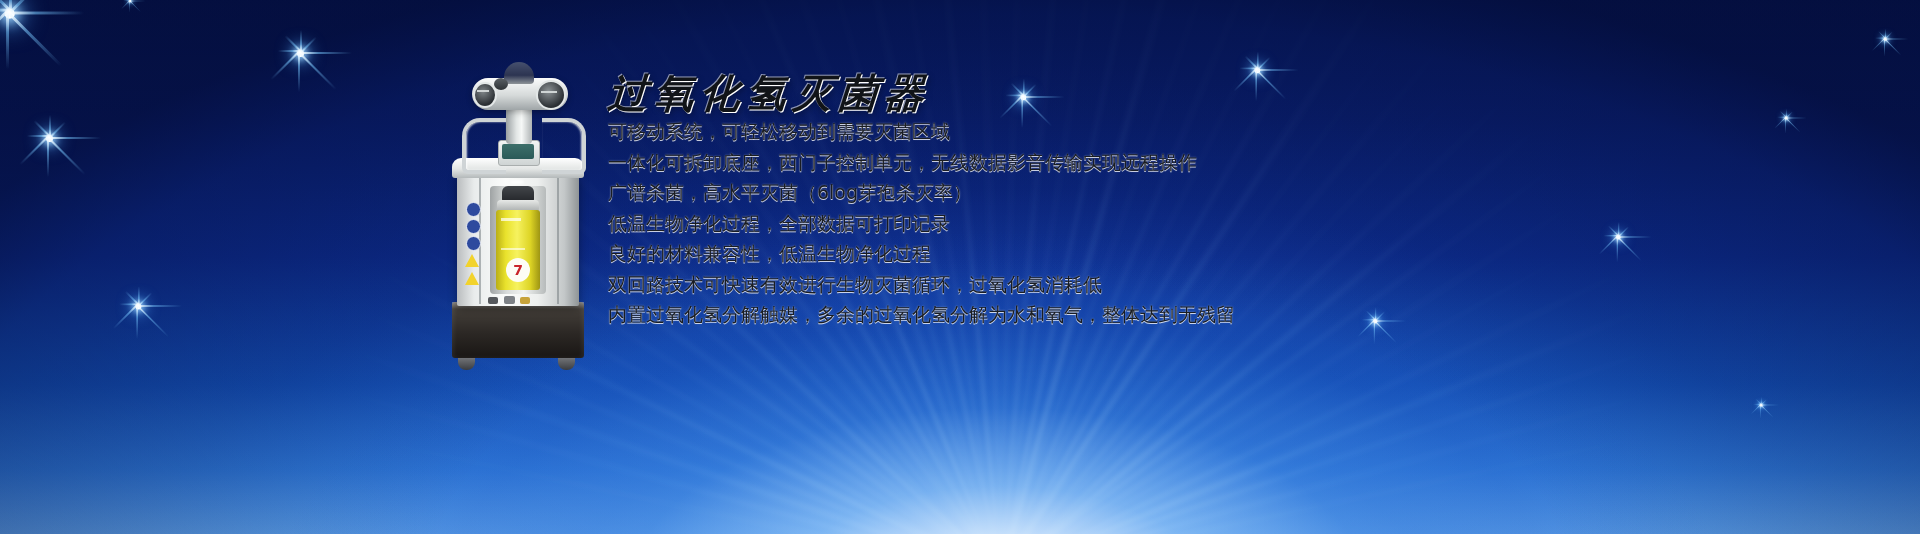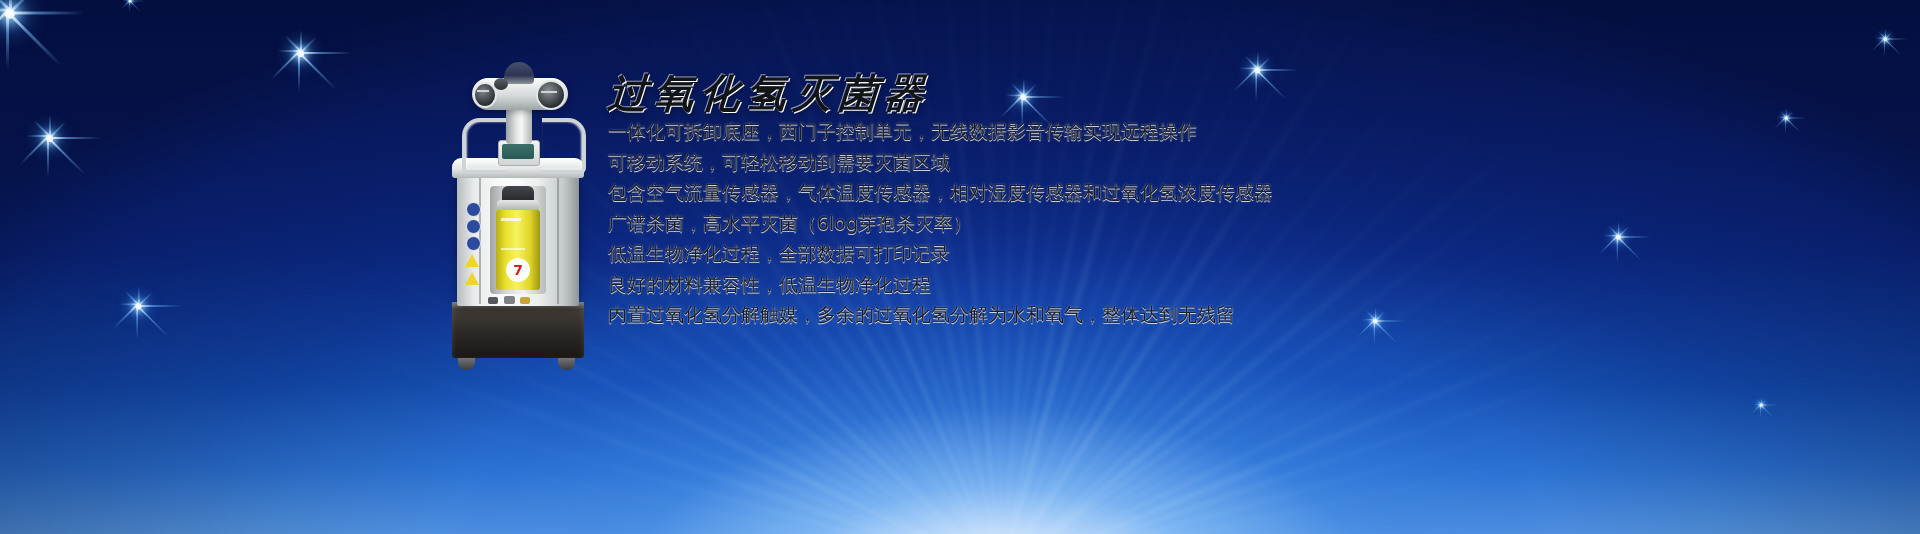--- a/index.html
+++ b/index.html
@@ -313,22 +313,22 @@
     <div class="m-part" style="left:31px;top:28px;width:12px;height:2px;background:#cfd4d4;"></div>
     <div class="m-part" style="left:95px;top:29px;width:16px;height:2px;background:#cfd4d4;"></div>
     <div class="m-part" style="left:48px;top:16px;width:14px;height:12px;border-radius:50%;background:linear-gradient(180deg,#5a6065,#2e3236);"></div>
 
     <span class="glint" style="left:64px;top:118px;width:14px;height:4px;"></span>
   </div>
 
   <div class="title">过氧化氢灭菌器</div>
 
   <div class="features" id="features">
+      <div class="feature">可移动系统，可轻松移动到需要灭菌区域</div>
       <div class="feature">一体化可拆卸底座，西门子控制单元，无线数据影音传输实现远程操作</div>
-      <div class="feature">可移动系统，可轻松移动到需要灭菌区域</div>
-      <div class="feature">包含空气流量传感器，气体温度传感器，相对湿度传感器和过氧化氢浓度传感器</div>
       <div class="feature">广谱杀菌，高水平灭菌（6log芽孢杀灭率）</div>
       <div class="feature">低温生物净化过程，全部数据可打印记录</div>
       <div class="feature">良好的材料兼容性，低温生物净化过程</div>
+      <div class="feature">双回路技术可快速有效进行生物灭菌循环，过氧化氢消耗低</div>
       <div class="feature">内置过氧化氢分解触媒，多余的过氧化氢分解为水和氧气，整体达到无残留</div>
     </div>
 
 </div>
 
 </body></html>

